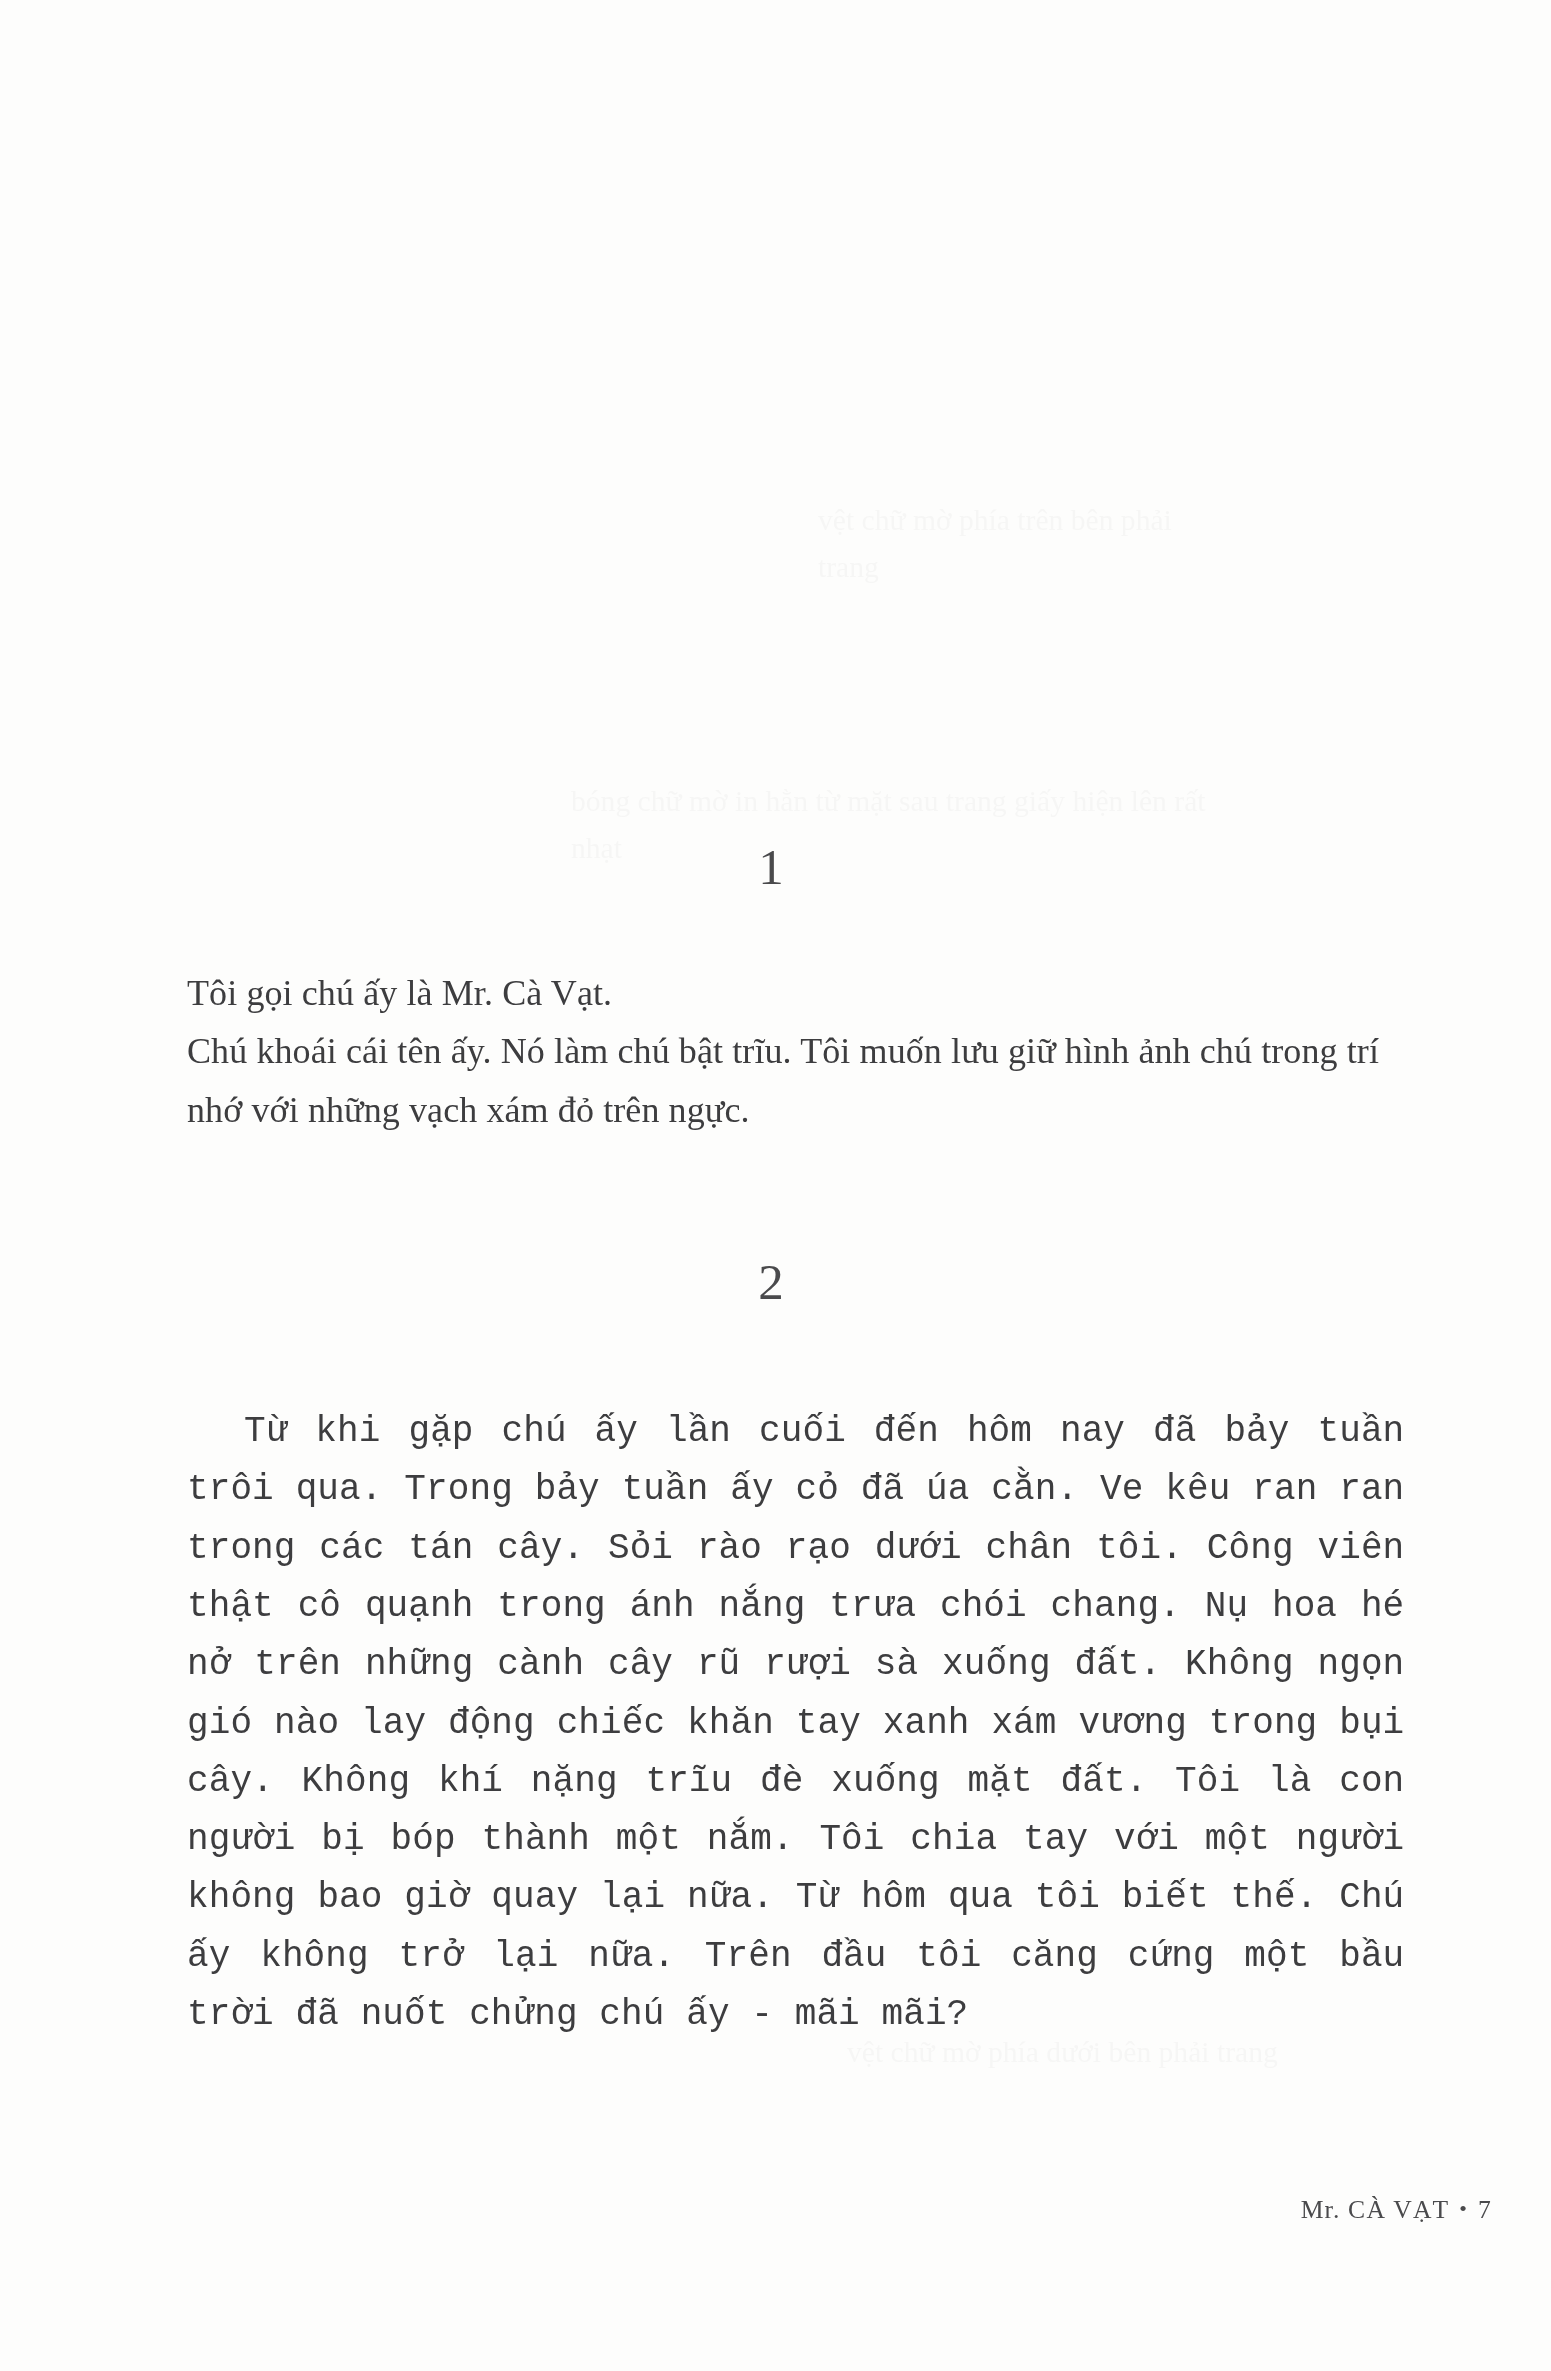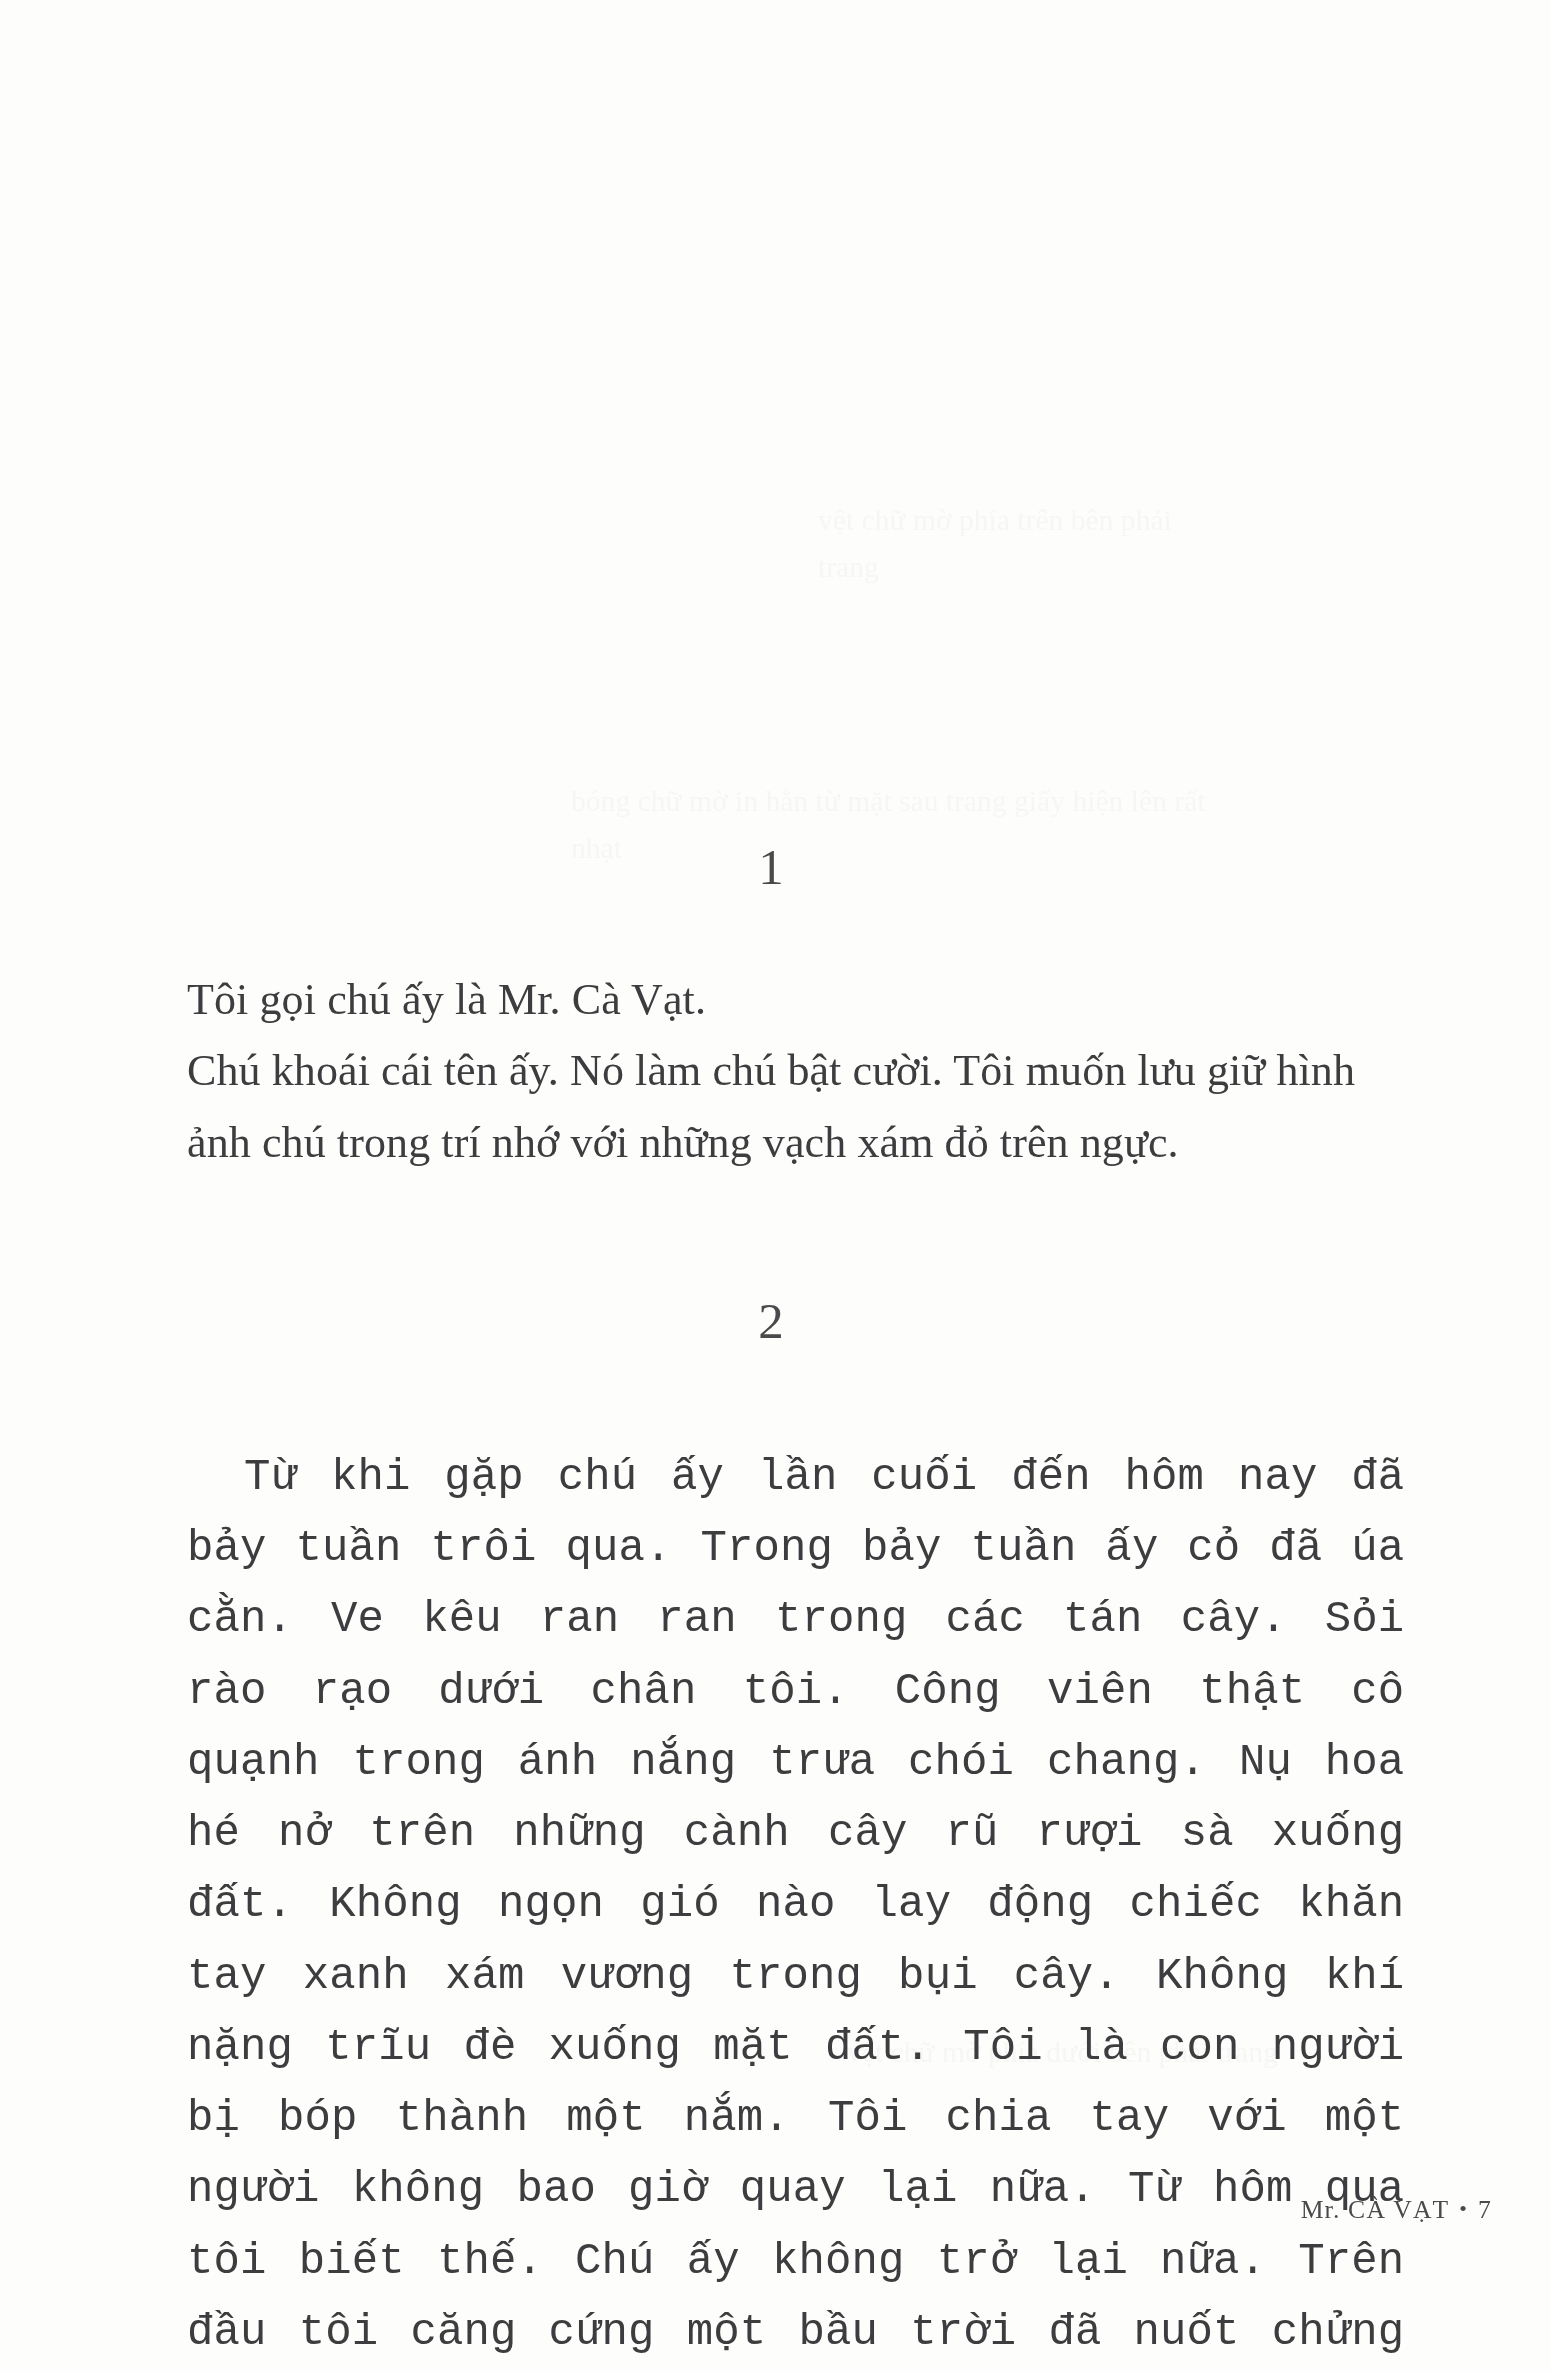--- a/index.html
+++ b/index.html
@@ -28,21 +28,21 @@
     font-size: 51px;
     line-height: 1;
     color: #4a4a4c;
     font-family: "Liberation Serif", serif;
     font-weight: 400;
   }
   .sec1-num { margin-top: 842px; }
   .sec2-num { margin-top: 118px; }
 
   .para {
-    font-size: 44px;
+    font-size: 36px;
     line-height: 1.62;
     color: #3d3d3f;
     letter-spacing: 0.1px;
   }
   .block1 {
     margin-top: 71px;
     padding-left: 71px;
     padding-right: 29.6px;
   }
   .block1 .line-first {
@@ -104,21 +104,21 @@
   <div class="ghost ghost-b">vệt chữ mờ phía trên bên phải trang</div>
   <div class="ghost ghost-a">bóng chữ mờ in hằn từ mặt sau trang giấy hiện lên rất nhạt</div>
   <div class="ghost ghost-c">vệt chữ mờ phía dưới bên phải trang</div>
 
   <div class="content">
 
     <div class="section-number sec1-num">1</div>
 
     <div class="para block1">
       <p class="line-first">Tôi gọi chú ấy là Mr. Cà Vạt.</p>
-      <p class="p-indent">Chú khoái cái tên ấy. Nó làm chú bật cười. Tôi muốn lưu giữ hình ảnh chú trong trí nhớ với những vạch xám đỏ trên ngực.</p>
+      <p class="p-indent">Chú khoái cái tên ấy. Nó làm chú bật trĩu. Tôi muốn lưu giữ hình ảnh chú trong trí nhớ với những vạch xám đỏ trên ngực.</p>
     </div>
 
     <div class="section-number sec2-num">2</div>
 
     <div class="para block2">
       <p>Từ khi gặp chú ấy lần cuối đến hôm nay đã bảy tuần trôi qua. Trong bảy tuần ấy cỏ đã úa cằn. Ve kêu ran ran trong các tán cây. Sỏi rào rạo dưới chân tôi. Công viên thật cô quạnh trong ánh nắng trưa chói chang. Nụ hoa hé nở trên những cành cây rũ rượi sà xuống đất. Không ngọn gió nào lay động chiếc khăn tay xanh xám vương trong bụi cây. Không khí nặng trĩu đè xuống mặt đất. Tôi là con người bị bóp thành một nắm. Tôi chia tay với một người không bao giờ quay lại nữa. Từ hôm qua tôi biết thế. Chú ấy không trở lại nữa. Trên đầu tôi căng cứng một bầu trời đã nuốt chửng chú ấy - mãi mãi?</p>
     </div>
 
   </div>
 

